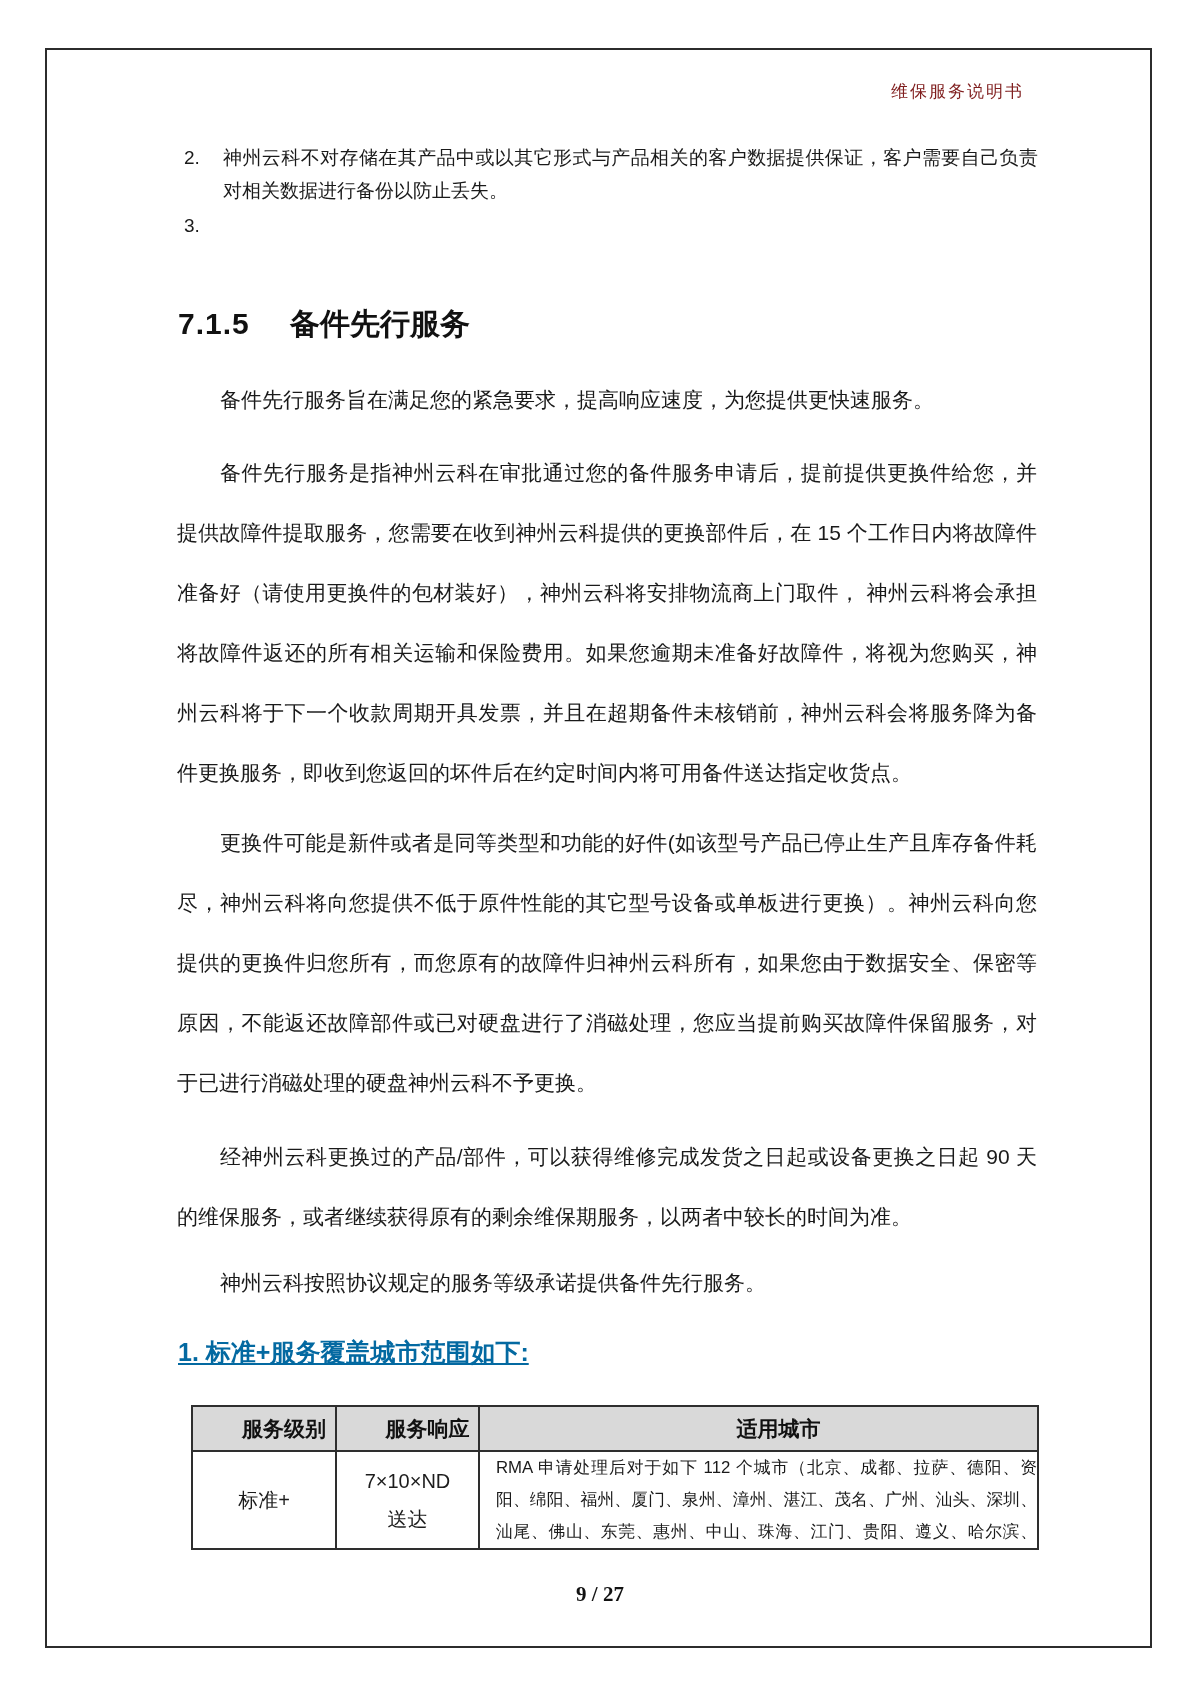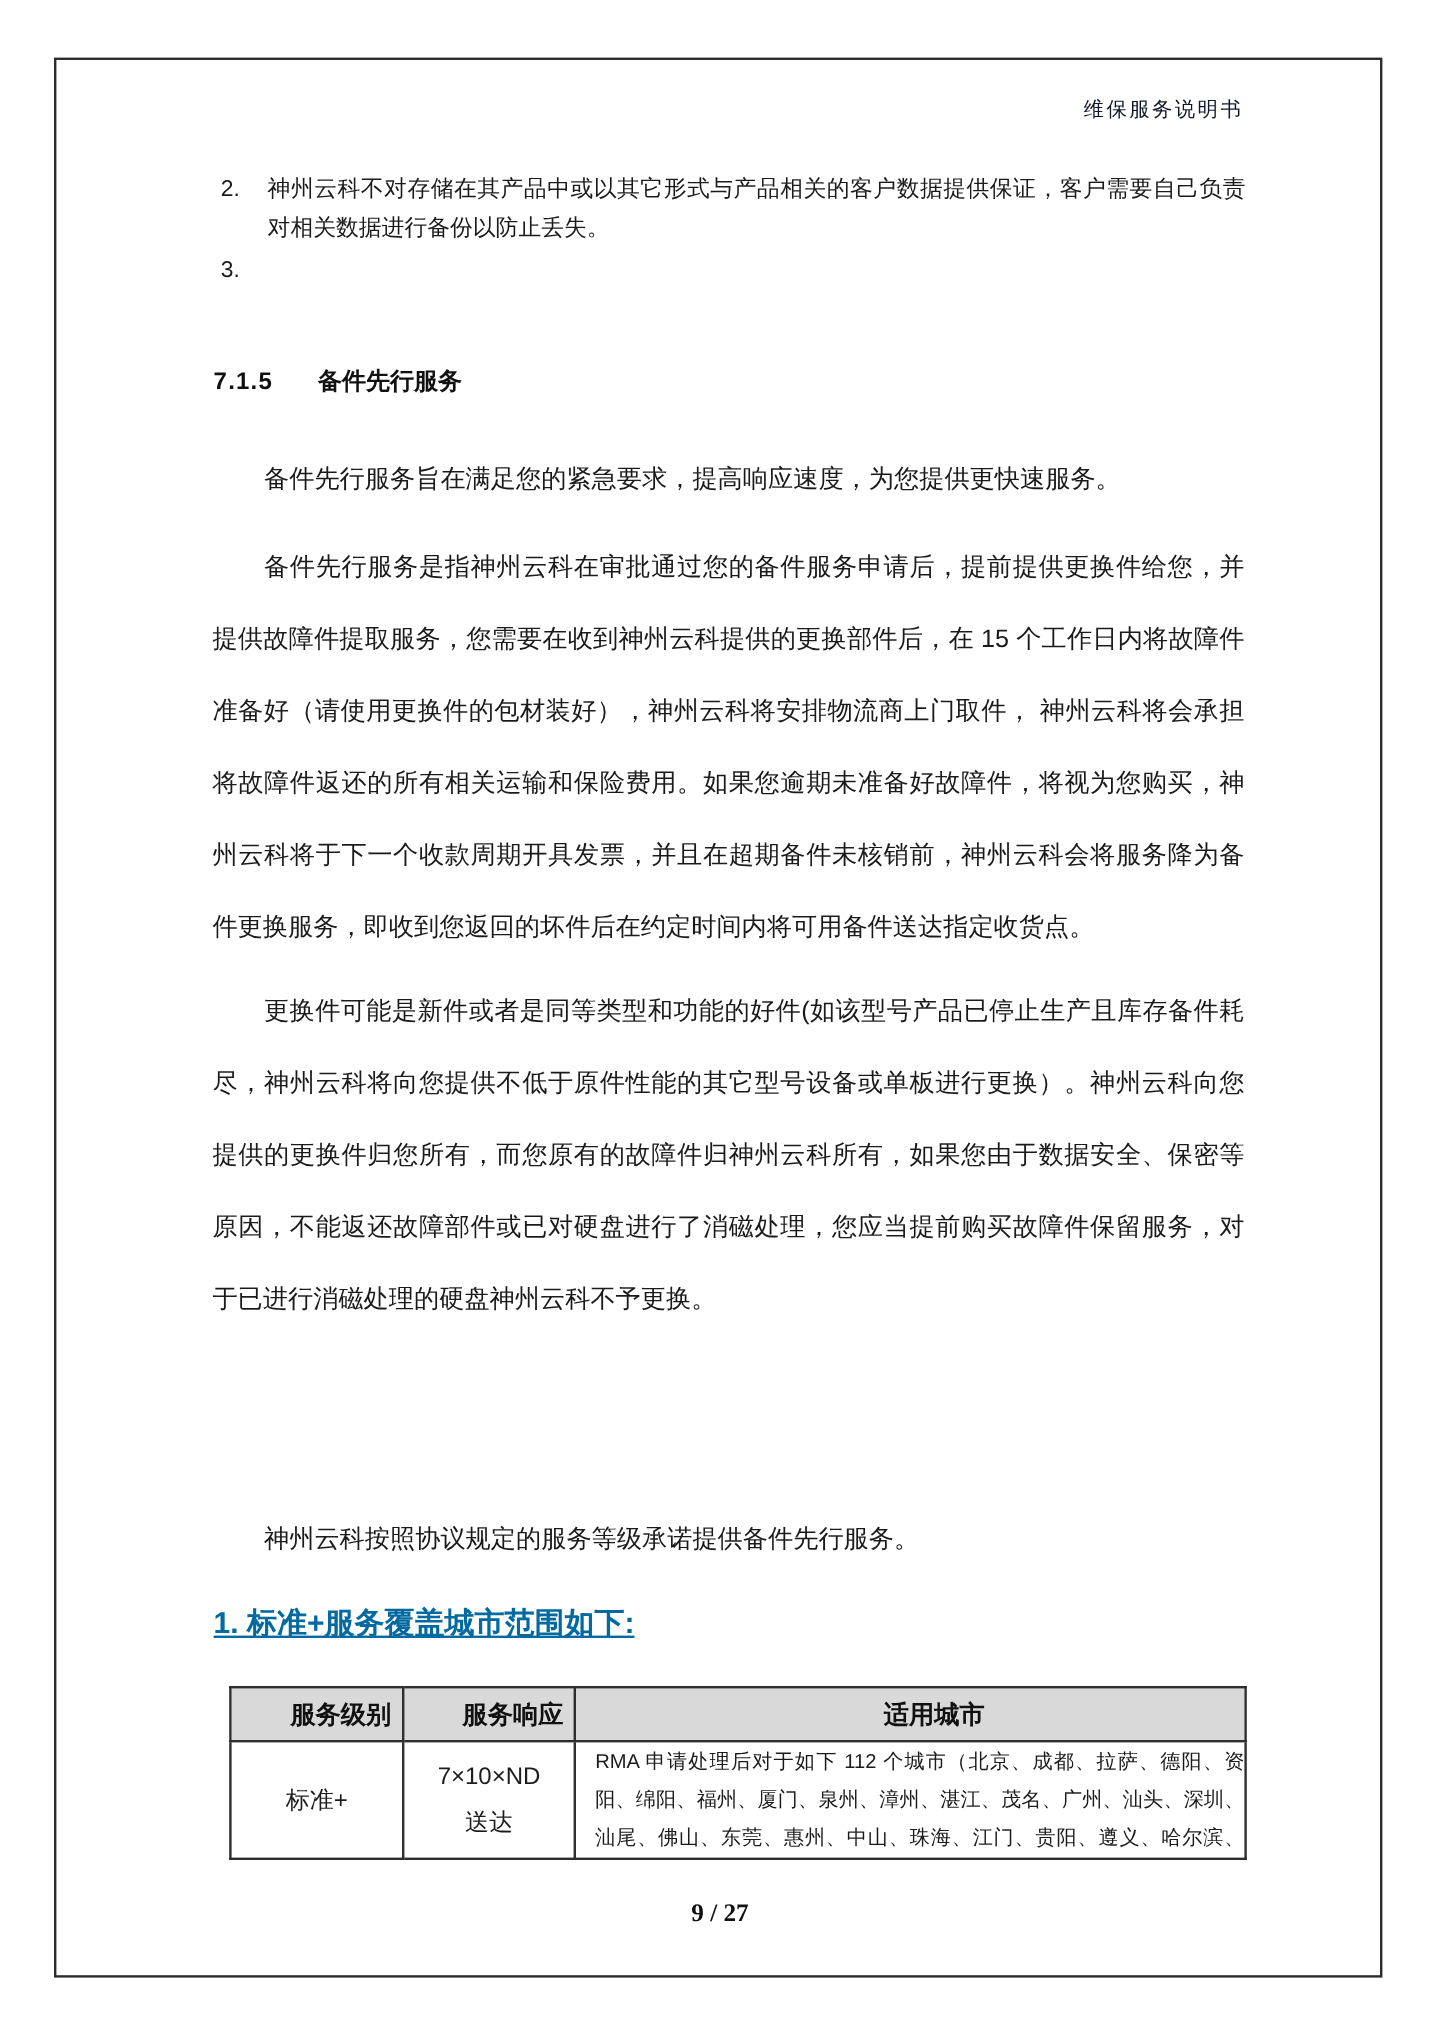--- a/index.html
+++ b/index.html
@@ -13,45 +13,45 @@
     overflow: hidden;
   }
   .page-border {
     position: absolute;
     left: 45px; top: 48px;
     width: 1103px; height: 1596px;
     border: 2px solid #2c2c2c;
   }
   .doc-header {
     position: absolute;
-    top: 80px; right: 164px;
+    top: 80px; right: 176px;
     font-family: "Liberation Serif", serif;
     font-size: 17px;
     letter-spacing: 2px;
-    color: #0f172a;
+    color: #7f1d1d;
   }
   .top-list {
     position: absolute;
     left: 182px; top: 141px;
     width: 856px;
   }
   .top-item {
     position: relative;
     padding-left: 41px;
     font-size: 19px;
     line-height: 33px;
     text-align: justify;
     margin-bottom: 2px;
     color: #1a1a1a;
   }
   .top-item .num { position: absolute; left: 2px; top: 0; }
   .section-heading {
     position: absolute;
     left: 178px; top: 304px;
-    font-size: 20px;
+    font-size: 30px;
     font-weight: 600;
     color: #111111;
   }
   .section-heading .sec-num { margin-right: 32px; letter-spacing: 1px; }
   .para {
     position: absolute;
     left: 177px;
     width: 860px;
     font-size: 21px;
     line-height: 60px;
@@ -136,20 +136,21 @@
   </div>
 
   <div class="section-heading">
     <span class="sec-num">7.1.5</span>
     <span>备件先行服务</span>
   </div>
 
   <div class="para" id="para-0">备件先行服务旨在满足您的紧急要求，提高响应速度，为您提供更快速服务。</div>
   <div class="para" id="para-1">备件先行服务是指神州云科在审批通过您的备件服务申请后，提前提供更换件给您，并提供故障件提取服务，您需要在收到神州云科提供的更换部件后，在 15 个工作日内将故障件准备好（请使用更换件的包材装好），神州云科将安排物流商上门取件， 神州云科将会承担将故障件返还的所有相关运输和保险费用。如果您逾期未准备好故障件，将视为您购买，神州云科将于下一个收款周期开具发票，并且在超期备件未核销前，神州云科会将服务降为备件更换服务，即收到您返回的坏件后在约定时间内将可用备件送达指定收货点。</div>
   <div class="para" id="para-2">更换件可能是新件或者是同等类型和功能的好件(如该型号产品已停止生产且库存备件耗尽，神州云科将向您提供不低于原件性能的其它型号设备或单板进行更换）。神州云科向您提供的更换件归您所有，而您原有的故障件归神州云科所有，如果您由于数据安全、保密等原因，不能返还故障部件或已对硬盘进行了消磁处理，您应当提前购买故障件保留服务，对于已进行消磁处理的硬盘神州云科不予更换。</div>
+  <div class="para" id="para-3">经神州云科更换过的产品/部件，可以获得维修完成发货之日起或设备更换之日起 90 天的维保服务，或者继续获得原有的剩余维保期服务，以两者中较长的时间为准。</div>
   <div class="para" id="para-4">神州云科按照协议规定的服务等级承诺提供备件先行服务。</div>
 
   <div class="list-header">1. 标准+服务覆盖城市范围如下:</div>
 
   <table class="svc-table">
     <colgroup>
       <col style="width:144px">
       <col style="width:143px">
       <col style="width:559px">
     </colgroup>

